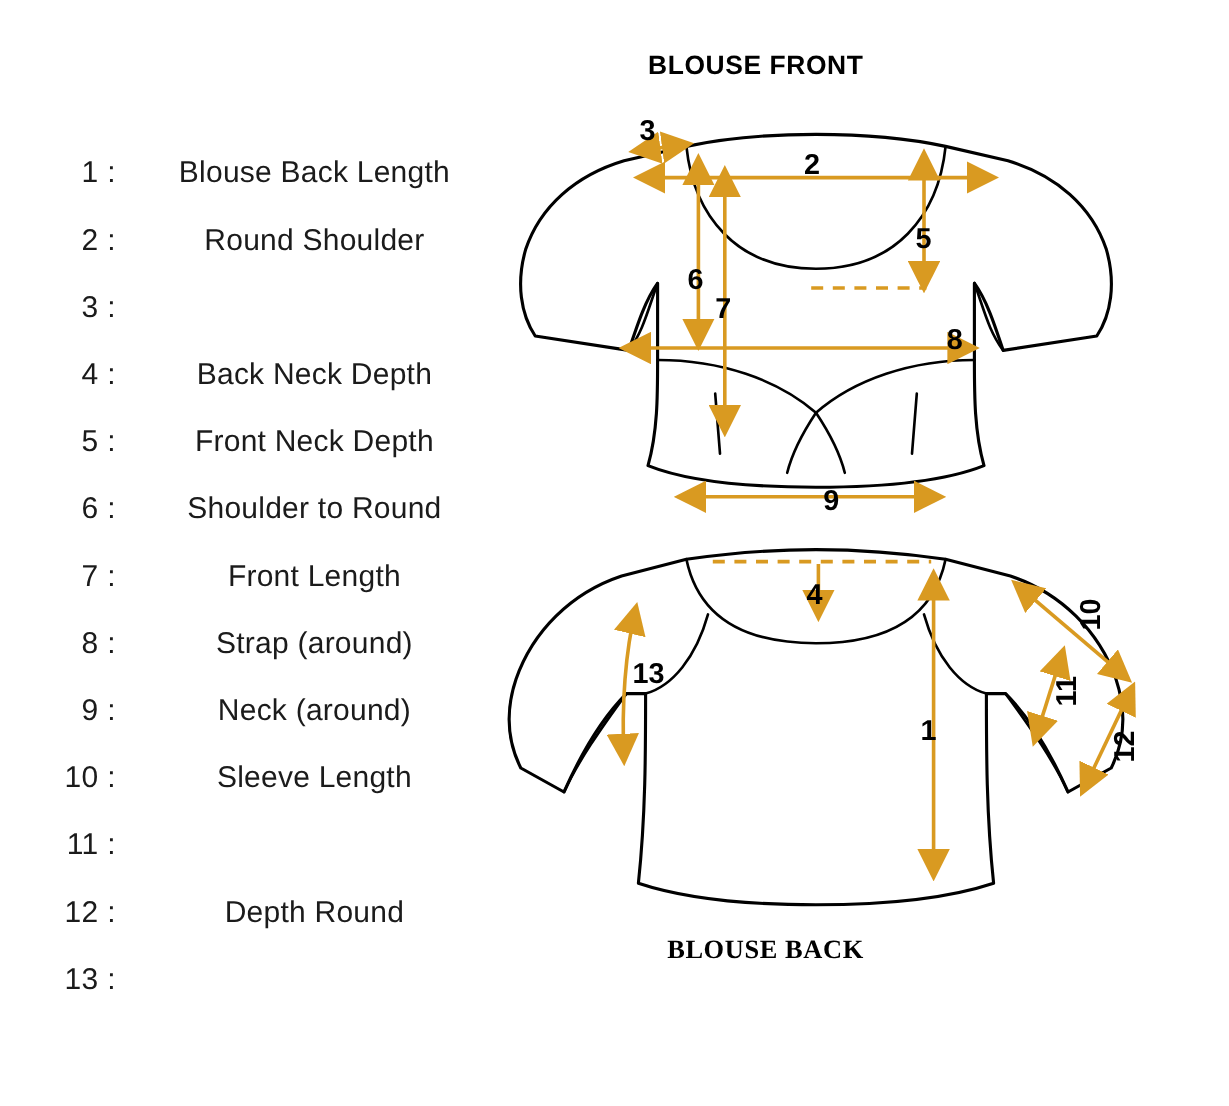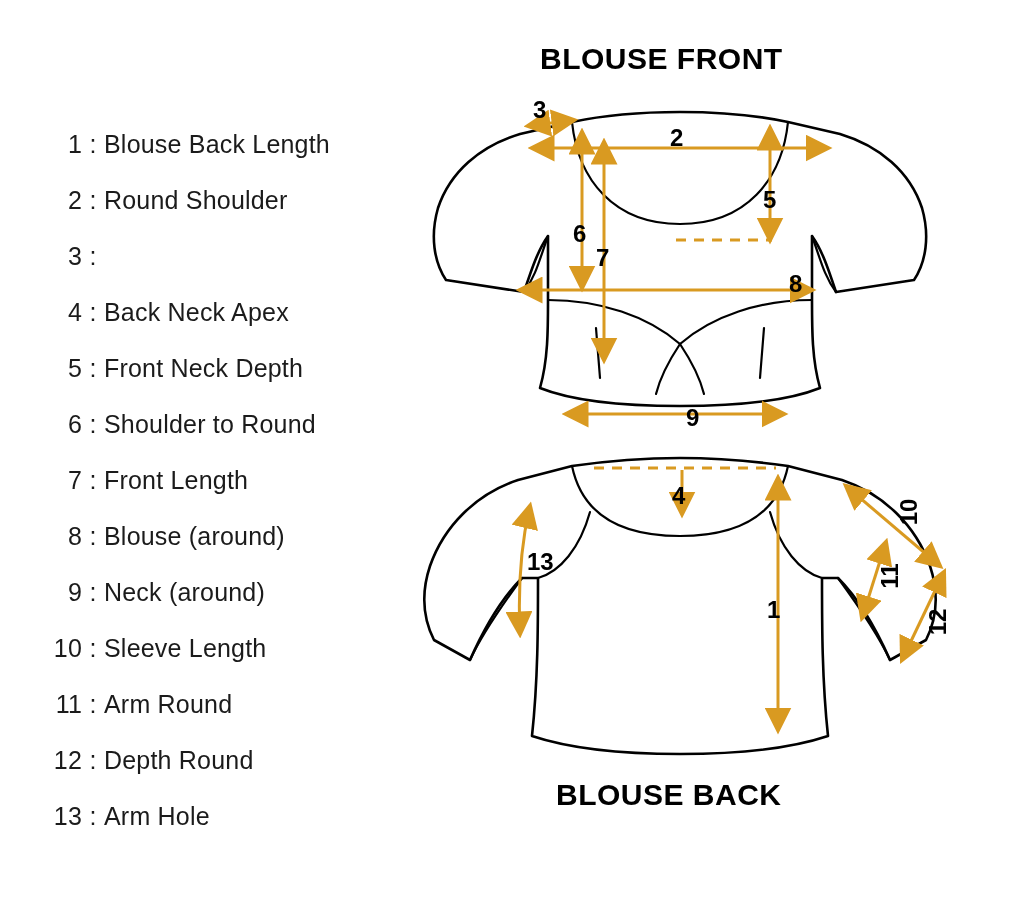--- a/index.html
+++ b/index.html
@@ -41,37 +41,39 @@
     flex: 0 0 auto;
   }
   .legend-sep {
     width: 22px;
     text-align: center;
     flex: 0 0 auto;
   }
   .legend-label {
     flex: 1 1 auto;
     white-space: nowrap;
+    text-align: center;
   }
   
   .heading {
     position: absolute;
-    font-size: 30px;
+    font-size: 22px;
     font-weight: bold;
     color: #000;
     letter-spacing: 0.5px;
     white-space: nowrap;
   }
   #title-front {
     left: 540px;
     top: 42px;
   }
   #title-back {
     left: 556px;
     top: 778px;
+    font-family: Liberation Serif, serif;
   }
   svg.draw {
     position: absolute;
     left: 0; top: 0;
     width: 1024px;
     height: 922px;
     pointer-events: none;
   }
   .garment {
     fill: #ffffff;
@@ -126,66 +128,64 @@
       <span class="legend-sep">:</span>
       <span class="legend-label">Round Shoulder</span>
     </div>
     <div class="legend-row">
       <span class="legend-num">3</span>
       <span class="legend-sep">:</span>
     </div>
     <div class="legend-row">
       <span class="legend-num">4</span>
       <span class="legend-sep">:</span>
-      <span class="legend-label">Back Neck Apex</span>
+      <span class="legend-label">Back Neck Depth</span>
     </div>
     <div class="legend-row">
       <span class="legend-num">5</span>
       <span class="legend-sep">:</span>
       <span class="legend-label">Front Neck Depth</span>
     </div>
     <div class="legend-row">
       <span class="legend-num">6</span>
       <span class="legend-sep">:</span>
       <span class="legend-label">Shoulder to Round</span>
     </div>
     <div class="legend-row">
       <span class="legend-num">7</span>
       <span class="legend-sep">:</span>
       <span class="legend-label">Front Length</span>
     </div>
     <div class="legend-row">
       <span class="legend-num">8</span>
       <span class="legend-sep">:</span>
-      <span class="legend-label">Blouse (around)</span>
+      <span class="legend-label">Strap (around)</span>
     </div>
     <div class="legend-row">
       <span class="legend-num">9</span>
       <span class="legend-sep">:</span>
       <span class="legend-label">Neck (around)</span>
     </div>
     <div class="legend-row">
       <span class="legend-num">10</span>
       <span class="legend-sep">:</span>
       <span class="legend-label">Sleeve Length</span>
     </div>
     <div class="legend-row">
       <span class="legend-num">11</span>
       <span class="legend-sep">:</span>
-      <span class="legend-label">Arm Round</span>
     </div>
     <div class="legend-row">
       <span class="legend-num">12</span>
       <span class="legend-sep">:</span>
       <span class="legend-label">Depth Round</span>
     </div>
     <div class="legend-row">
       <span class="legend-num">13</span>
       <span class="legend-sep">:</span>
-      <span class="legend-label">Arm Hole</span>
     </div>
   </div>
 
   <div class="heading" id="title-front">BLOUSE FRONT</div>
   <div class="heading" id="title-back">BLOUSE BACK</div>
 
   <svg class="draw" viewBox="0 0 1024 922">
     <defs>
       <marker id="ah" markerWidth="9" markerHeight="9" refX="7.5" refY="4.5" orient="auto">
         <path d="M0,0 L9,4.5 L0,9 z" fill="#d99a21"></path>

